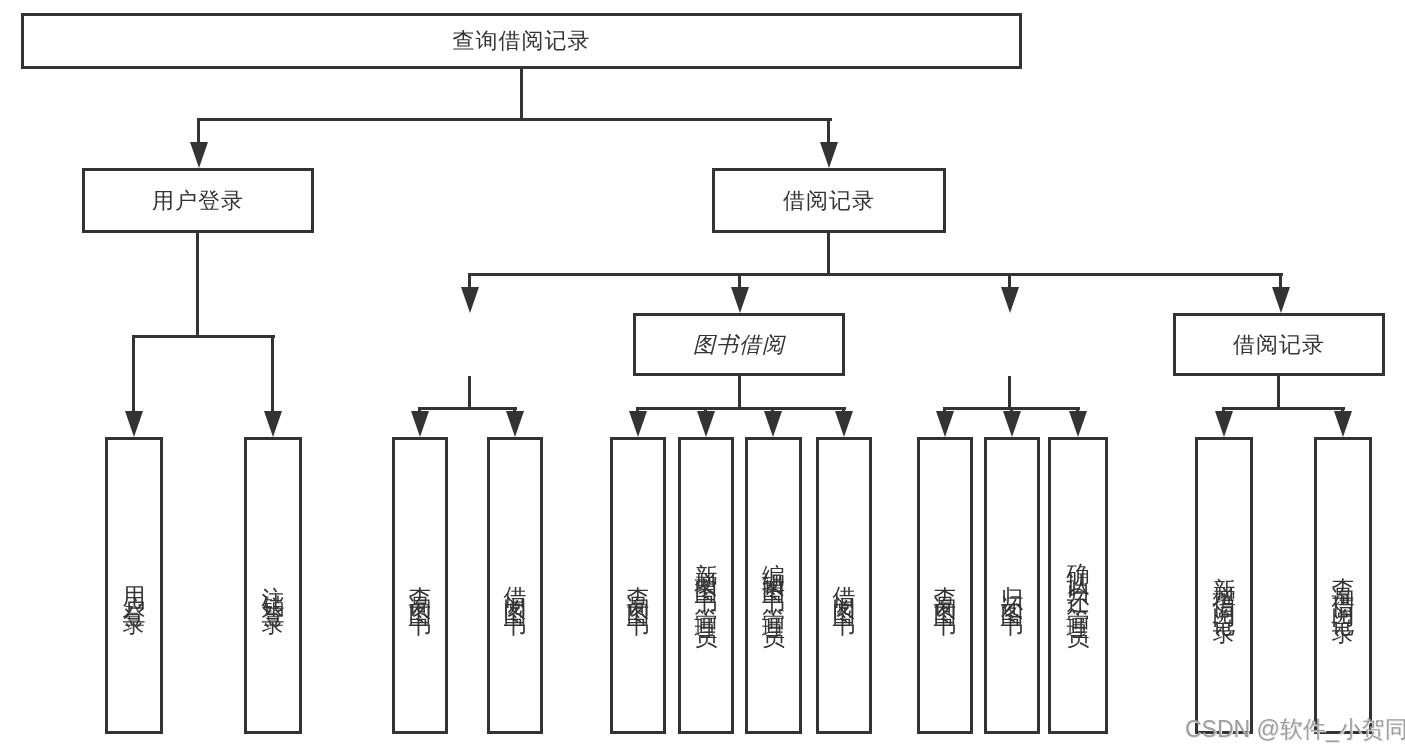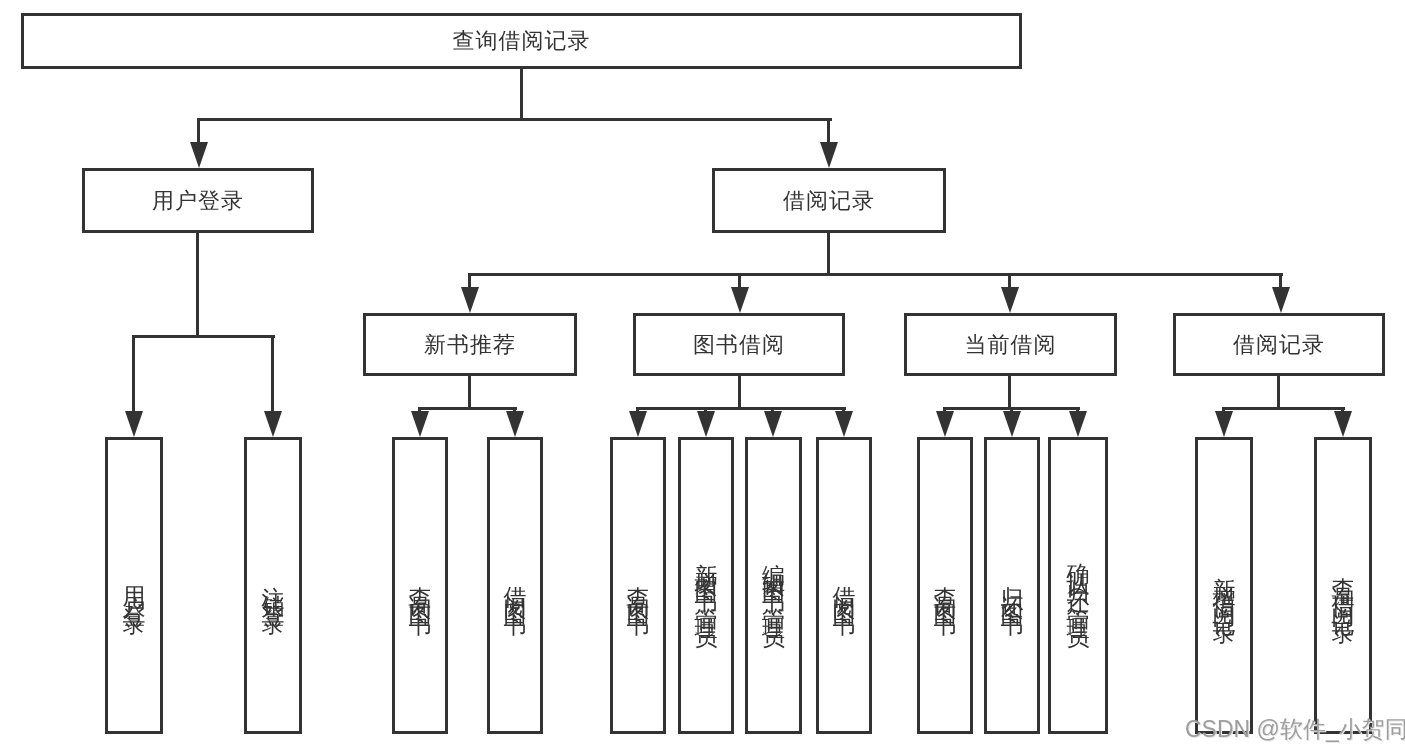--- a/index.html
+++ b/index.html
@@ -97,28 +97,22 @@
     <span>借阅记录</span>
   </div>
 
   <div class="vline" style="left:827px;top:233px;height:43px;"></div>
   <div class="hline" style="left:468px;top:273px;width:815px;"></div>
   <div class="arrow" style="left:468px;top:273px;height:14px;"></div>
   <div class="arrow" style="left:738px;top:273px;height:14px;"></div>
   <div class="arrow" style="left:1008px;top:273px;height:14px;"></div>
   <div class="arrow" style="left:1279px;top:273px;height:14px;"></div>
 
-  <div class="box" style="left:363px;top:313px;width:214px;height:63px;">
-    <span>新书推荐</span>
-  </div>
-  <div class="box" style="left:633px;top:313px;width:212px;height:63px;">
+  <div class="box" style="left:633px;top:313px;width:212px;height:63px;font-style:italic;">
     <span>图书借阅</span>
-  </div>
-  <div class="box" style="left:904px;top:313px;width:213px;height:63px;">
-    <span>当前借阅</span>
   </div>
   <div class="box" style="left:1173px;top:313px;width:212px;height:63px;">
     <span>借阅记录</span>
   </div>
 
   <div class="vline" style="left:196px;top:233px;height:105px;"></div>
   <div class="hline" style="left:132px;top:335px;width:143px;"></div>
   <div class="arrow" style="left:132px;top:335px;height:76px;"></div>
   <div class="arrow" style="left:271px;top:335px;height:76px;"></div>
   <div class="leaf" style="left:105px;width:58px;">

